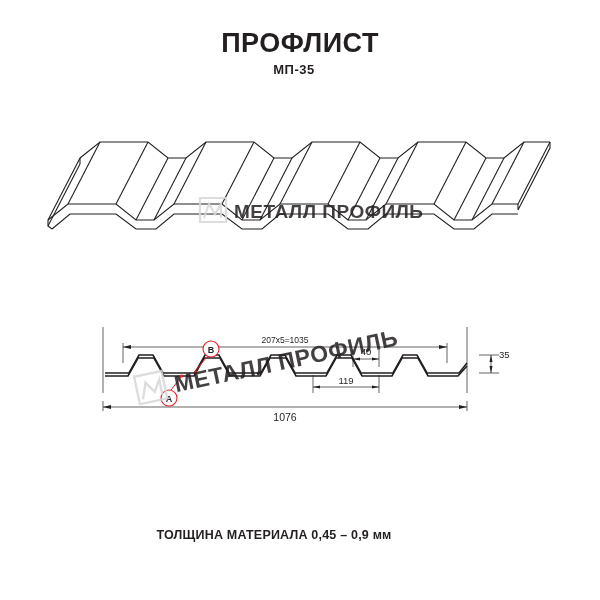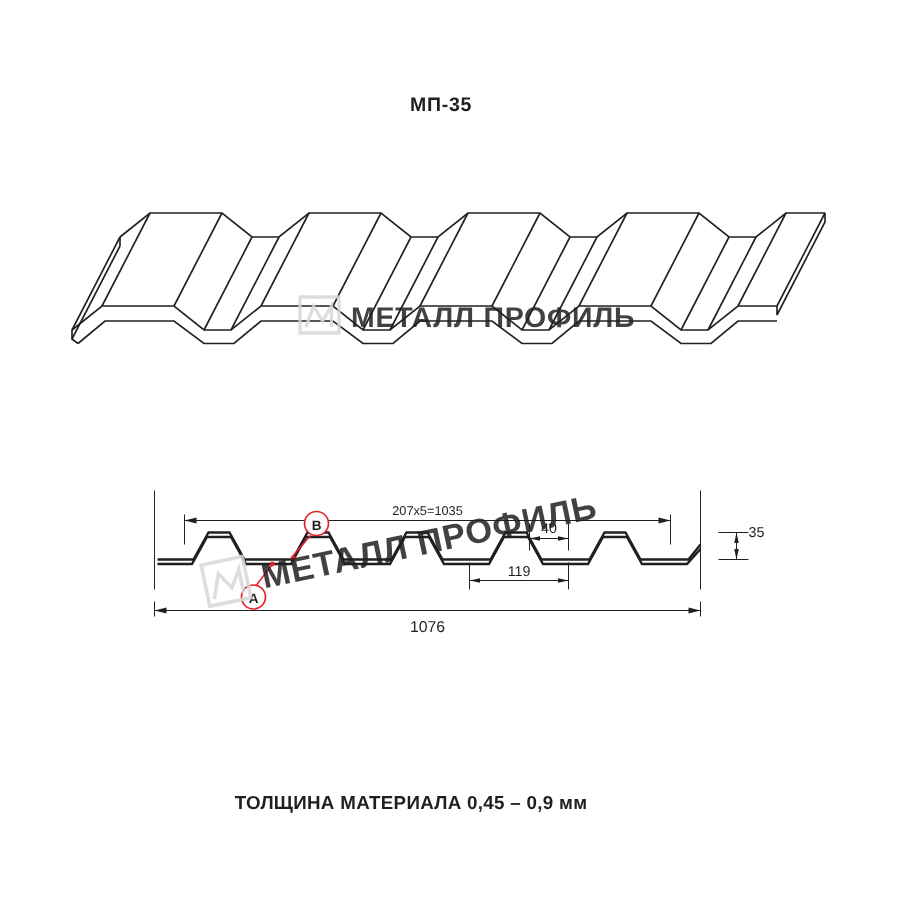--- a/index.html
+++ b/index.html
@@ -73,20 +73,21 @@
   text {
     font-family: "Liberation Sans", sans-serif;
     fill: #231f20;
   }
 </style>
 </head>
 <body>
 
 <div class="page">
 
+  <div class="title">ПРОФЛИСТ</div>
   <div class="subtitle">МП-35</div>
 
   <div class="iso-wrap">
     <svg width="530" height="140" viewBox="0 0 530 140">
       <g fill="none" stroke="#231f20" stroke-width="1.1" stroke-linejoin="miter">
 
         <path d="M40,28 L60,12 L108,12 L128,28 L146,28 L166,12 L214,12 L234,28 L252,28 L272,12 L320,12 L340,28 L358,28 L378,12 L426,12 L446,28 L464,28 L484,12 L510,12"></path>
 
         <path d="M8,90 L28,74 L76,74 L96,90 L114,90 L134,74 L182,74 L202,90 L220,90 L240,74 L288,74 L308,90 L326,90 L346,74 L394,74 L414,90 L432,90 L452,74 L478,74"></path>
 

